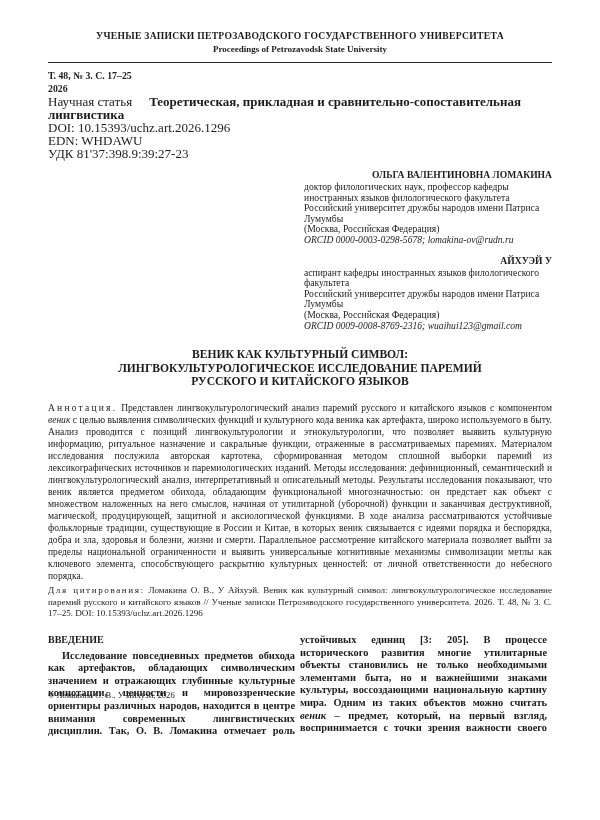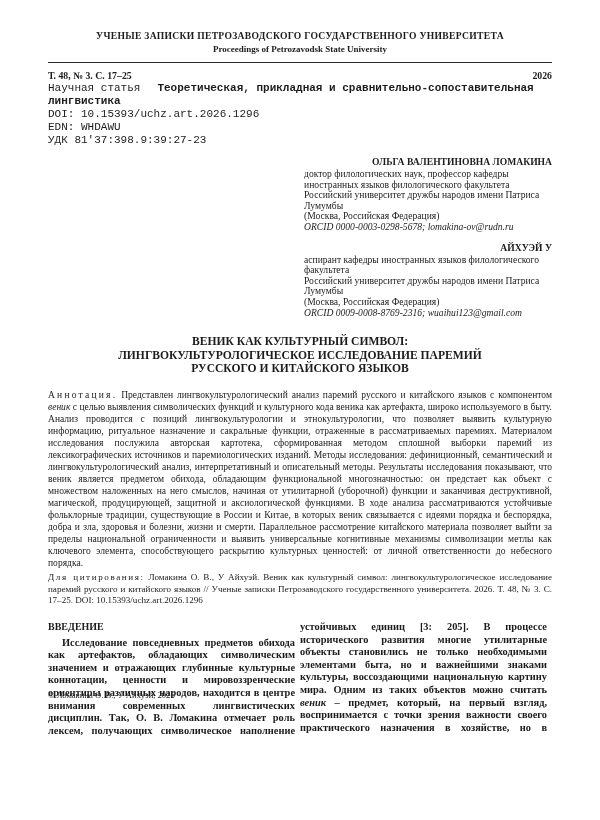--- a/index.html
+++ b/index.html
@@ -14,23 +14,23 @@
     overflow:hidden;
   }
   
   .journal-ru{
     text-align:center;font-weight:bold;font-size:9.6px;letter-spacing:.3px;line-height:12px;
   }
   .journal-en{
     text-align:center;font-weight:bold;font-size:9px;line-height:12px;margin-top:1px;
   }
   .rule{border:none;border-top:1px solid #2a2a2a;margin:7px 0 6px 0;}
-  .meta-row{display:flex;justify-content:space-between;font-size:9.8px;line-height:13px;}
+  .meta-row{display:flex;justify-content:space-between;font-size:9.8px;line-height:13px;flex-direction:column;}
   .bold{font-weight:bold;}
-  .meta-line{font-size:11px;line-height:13px;font-family:Liberation Mono, monospace;}
+  .meta-line{font-size:13px;line-height:13px;}
   .meta-line .section-label{font-weight:bold;margin-left:17px;}
   
   .author-block{width:248px;margin-left:auto;margin-top:9px;font-size:9.6px;line-height:10.6px;}
   .author-name{font-weight:bold;text-align:right;font-size:9.6px;line-height:11px;margin-bottom:2px;}
   .author-details{text-align:left;}
   .author-details div{margin:0;}
   .orcid{font-style:italic;}
   
   .article-title{
     text-align:center;font-weight:bold;font-size:11.6px;line-height:13.5px;

